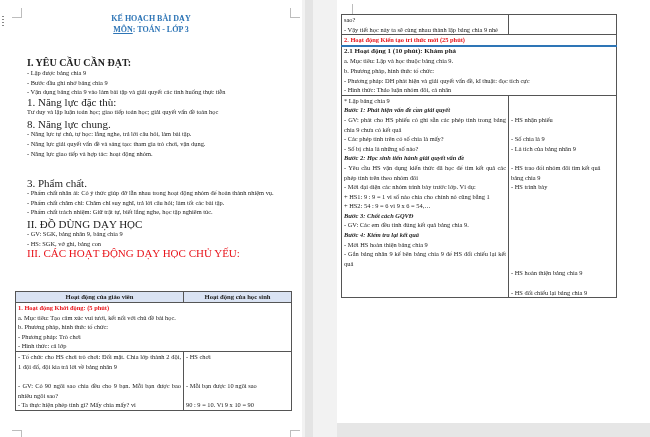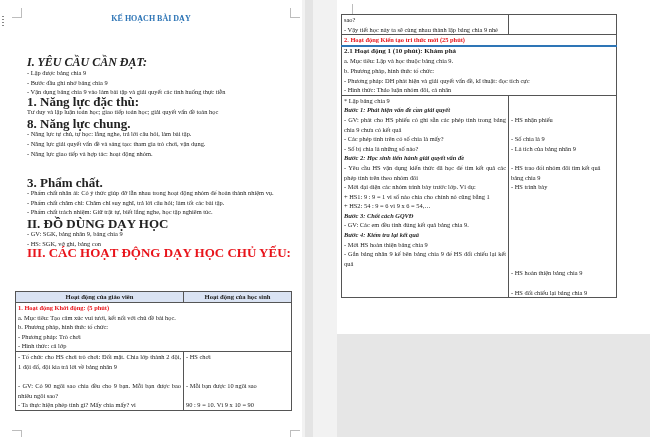--- a/index.html
+++ b/index.html
@@ -1,31 +1,31 @@
 <!DOCTYPE html>
 <html><head>
 <meta charset="utf-8">
 <style>
   * { box-sizing: border-box; margin: 0; padding: 0; }
   html, body { width: 650px; height: 437px; overflow: hidden; background: #e6e6e6; }
   body { position: relative; font-family: "Liberation Serif", "DejaVu Serif", serif; color: #222; }
   .page { position: absolute; top: 0; background: #fff; overflow: hidden; }
   #page1 { left: 0; width: 302px; height: 437px; }
-  #page2 { left: 337px; width: 313px; height: 334px; }
+  #page2 { left: 337px; width: 313px; height: 423px; }
   .gutter { position: absolute; top: 0; left: 302px; width: 35px; height: 437px; background: #f2f2f2; }
   .gutter .bar { position: absolute; left: 3px; top: 0; width: 8px; height: 437px; background: #e4e4e4; }
   .corner { position: absolute; width: 10px; height: 10px; border-color: #bdbdbd; border-style: solid; border-width: 0; }
   .dots { position: absolute; left: 2px; top: 16px; width: 2px; height: 10px;
           background: repeating-linear-gradient(#888 0 1px, transparent 1px 3px); }
 
   .title { text-align: center; font-weight: bold; font-size: 8px; line-height: 10.5px; }
   .blue { color: #2e75b6; }
   .under { text-decoration: underline; }
-  .h1 { font-weight: bold; font-size: 12px; line-height: 11px; font-style: italic; }
-  .h2 { font-weight: bold; font-size: 13px; line-height: 10px; }
+  .h1 { font-weight: bold; font-size: 10px; line-height: 11px; }
+  .h2 { font-weight: normal; font-size: 11px; line-height: 10px; }
   .red { color: #e8141b; }
   .line { font-size: 6.4px; line-height: 9.6px; white-space: nowrap; }
   .wrap { white-space: normal; }
   .just { text-align: justify; }
 
   table { border-collapse: collapse; position: absolute; table-layout: fixed; }
   td, th { border: 1px solid #555; vertical-align: top; font-size: 6.4px; line-height: 9.6px; padding: 0 2px; font-weight: normal; }
   th { background: #dae3f3; font-weight: bold; text-align: center; font-size: 6.6px; line-height: 10px; }
   .bi { font-weight: bold; font-style: italic; }
   .b { font-weight: bold; }
@@ -36,20 +36,21 @@
 
 <div class="page" id="page1">
   <div class="dots"></div>
   <div class="corner" style="left:12px;top:8px;border-right-width:1px;border-bottom-width:1px;"></div>
   <div class="corner" style="left:290px;top:8px;border-left-width:1px;border-bottom-width:1px;"></div>
   <div class="corner" style="left:12px;top:430px;border-right-width:1px;border-top-width:1px;"></div>
   <div class="corner" style="left:290px;top:430px;border-left-width:1px;border-top-width:1px;"></div>
 
   <div style="position:absolute;left:0;top:14px;width:302px;">
     <div class="title blue">KẾ HOẠCH BÀI DẠY</div>
+    <div class="title blue"><span class="under">MÔN</span><span>: TOÁN - LỚP 3</span></div>
   </div>
 
   <div style="position:absolute;left:27px;top:57px;width:268px;">
     <div class="h1">I. YÊU CẦU CẦN ĐẠT:</div>
     <div class="line">- Lập được bảng chia 9</div>
     <div class="line">- Bước đầu ghi nhớ bảng chia 9</div>
     <div class="line">- Vận dụng bảng chia 9 vào làm bài tập và giải quyết các tình huống thực tiễn</div>
     <div class="h2">1. Năng lực đặc thù:</div>
     <div class="line">Tư duy và lập luận toán học; giao tiếp toán học; giải quyết vấn đề toán học</div>
     <div class="h2" style="margin-top:3px;">8. Năng lực chung.</div>

